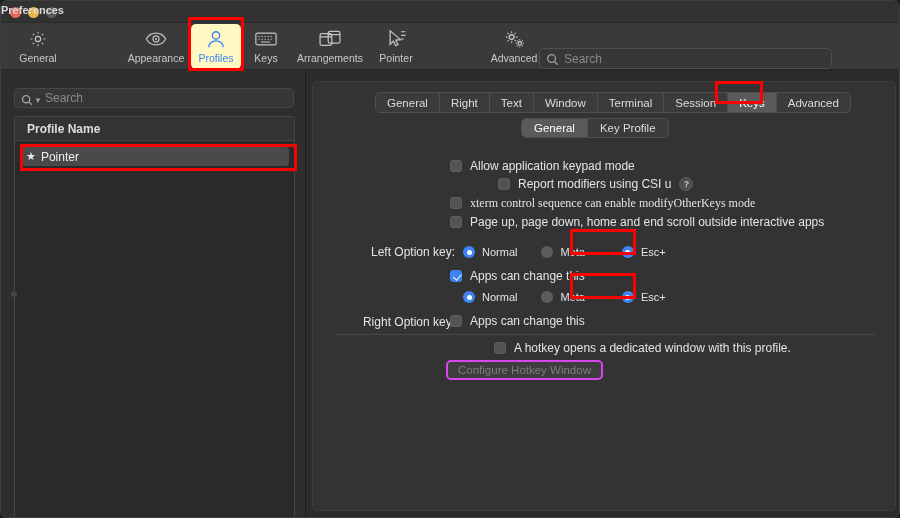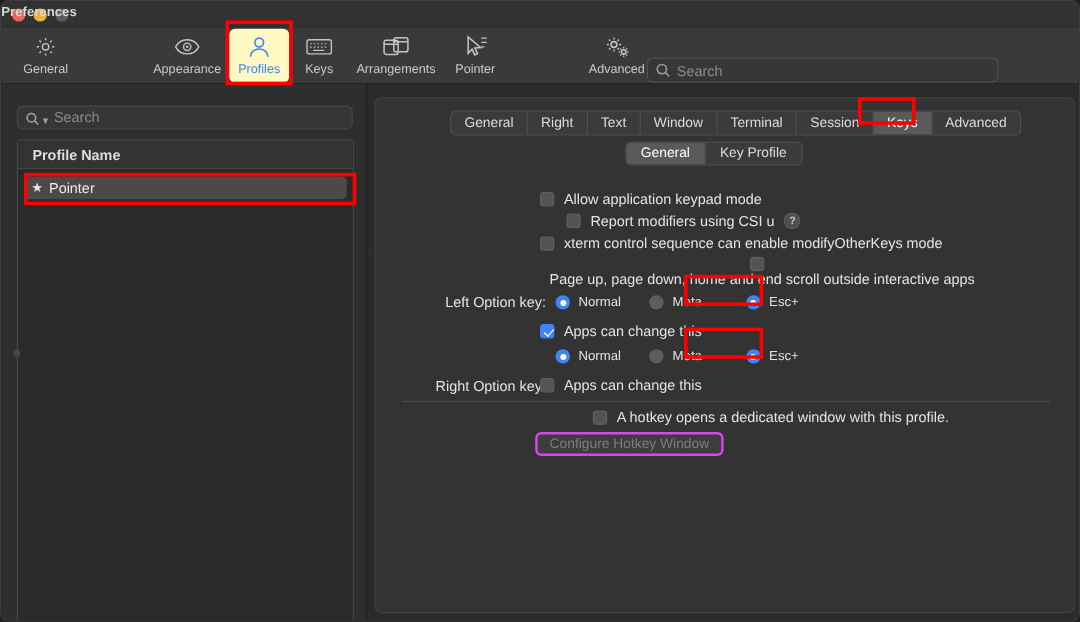--- a/index.html
+++ b/index.html
@@ -377,34 +377,34 @@
         <div class="tab2">
             <span>Key Profile</span>
           </div>
       </div>
 
       <div class="cbrow" style="left:137px; top:76px;">
         <span class="cbox"></span>
         <span class="cblabel">Allow application keypad mode</span>
       </div>
 
-      <div class="cbrow" style="left:119px; top:94px;padding-left:40px;">
+      <div class="cbrow" style="left:145px; top:94px;padding-left:40px;">
         <span class="cbox"></span>
         <span class="cblabel">Report modifiers using CSI u</span>
         <span class="helpbtn">
             <span>?</span>
           </span>
       </div>
 
-      <div class="cbrow" style="left:137px; top:113px;">
+      <div class="cbrow" style="left:137px; top:113px;font-family:Liberation Serif, serif;">
         <span class="cbox"></span>
         <span class="cblabel">xterm control sequence can enable modifyOtherKeys mode</span>
       </div>
 
-      <div class="cbrow" style="left:137px; top:132px;flex-direction:column;">
+      <div class="cbrow" style="left:137px; top:132px;">
         <span class="cbox"></span>
         <span class="cblabel">Page up, page down, home and end scroll outside interactive apps</span>
       </div>
 
       <div class="fieldlabel" style="left:20px; top:163px; width:122px;">Left Option key:</div>
       <div class="radiorow" style="left:150px; top:162px;">
         <span class="ritem">
           <span class="radio on"></span>
           <span class="rlabel">Normal</span>
         </span>

